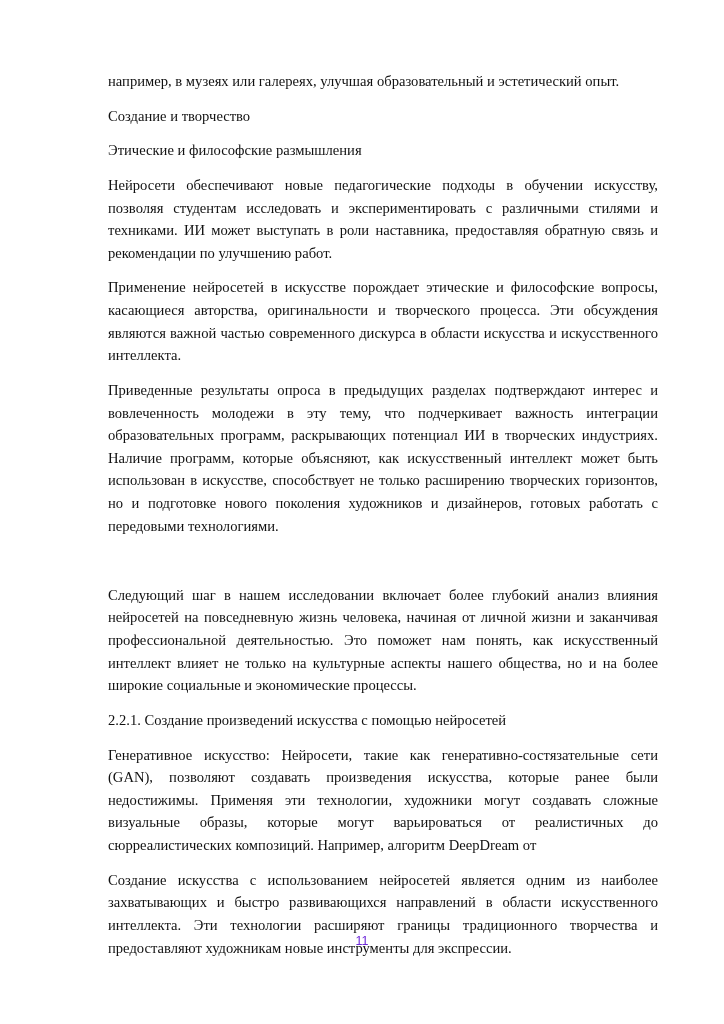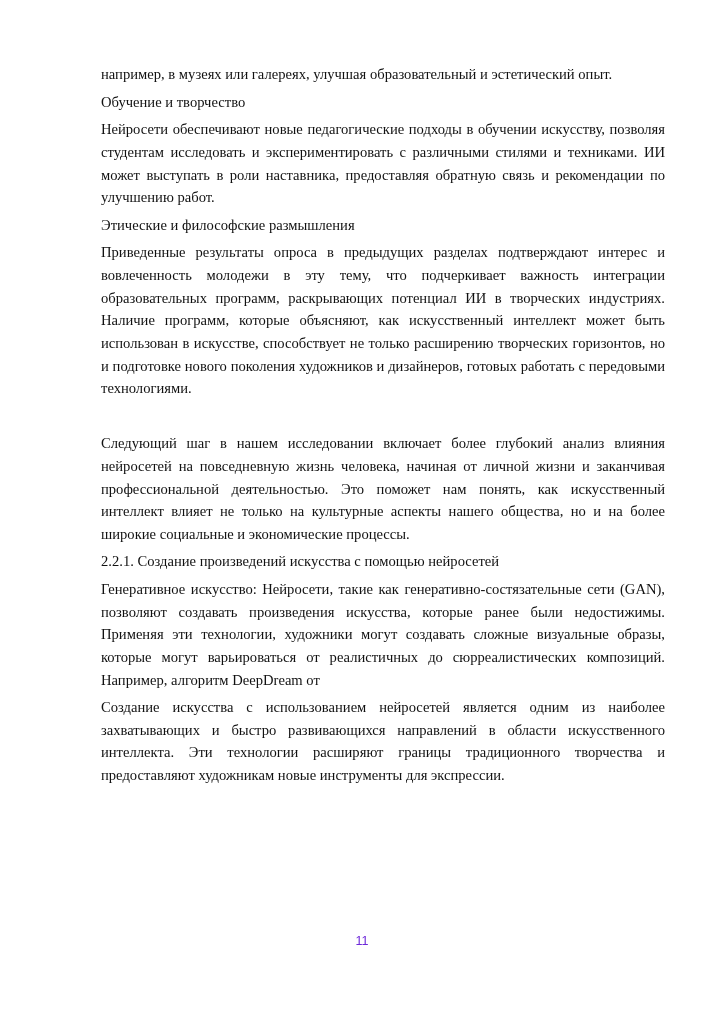--- a/index.html
+++ b/index.html
@@ -24,21 +24,21 @@
     left: 96px;
     top: 58px;
     width: 574px;
     color: #111111;
     font-size: 14.6px;
     line-height: 22.62px;
     text-align: justify;
     text-justify: inter-word;
   }
   p.block {
-    margin: 5px;
+    margin: 12px;
     padding: 0;
   }
   p.block.heading {
     font-weight: normal;
   }
   p.block.spacer {
     height: 22.62px;
   }
   .page-number {
     position: absolute;
@@ -50,23 +50,24 @@
     color: #6d28d9;
     font-family: Liberation Sans, sans-serif;
   }
 </style>
 </head>
 <body>
 
 <div class="page">
   <div class="content">
       <p class="block body">например, в музеях или галереях, улучшая образовательный и эстетический опыт.</p>
-      <p class="block body">Обучение и творчество</p>
+      <p class="block body">Создание и творчество</p>
+      <p class="block body">Этические и философские размышления</p>
       <p class="block body">Нейросети обеспечивают новые педагогические подходы в обучении искусству, позволяя студентам исследовать и экспериментировать с различными стилями и техниками. ИИ может выступать в роли наставника, предоставляя обратную связь и рекомендации по улучшению работ.</p>
-      <p class="block body">Этические и философские размышления</p>
+      <p class="block body">Применение нейросетей в искусстве порождает этические и философские вопросы, касающиеся авторства, оригинальности и творческого процесса. Эти обсуждения являются важной частью современного дискурса в области искусства и искусственного интеллекта.</p>
       <p class="block body">Приведенные результаты опроса в предыдущих разделах подтверждают интерес и вовлеченность молодежи в эту тему, что подчеркивает важность интеграции образовательных программ, раскрывающих потенциал ИИ в творческих индустриях. Наличие программ, которые объясняют, как искусственный интеллект может быть использован в искусстве, способствует не только расширению творческих горизонтов, но и подготовке нового поколения художников и дизайнеров, готовых работать с передовыми технологиями.</p>
       <p class="block spacer"></p>
       <p class="block body">Следующий шаг в нашем исследовании включает более глубокий анализ влияния нейросетей на повседневную жизнь человека, начиная от личной жизни и заканчивая профессиональной деятельностью. Это поможет нам понять, как искусственный интеллект влияет не только на культурные аспекты нашего общества, но и на более широкие социальные и экономические процессы.</p>
       <p class="block heading">2.2.1. Создание произведений искусства с помощью нейросетей</p>
       <p class="block body">Генеративное искусство: Нейросети, такие как генеративно-состязательные сети (GAN), позволяют создавать произведения искусства, которые ранее были недостижимы. Применяя эти технологии, художники могут создавать сложные визуальные образы, которые могут варьироваться от реалистичных до сюрреалистических композиций. Например, алгоритм DeepDream от</p>
       <p class="block body">Создание искусства с использованием нейросетей является одним из наиболее захватывающих и быстро развивающихся направлений в области искусственного интеллекта. Эти технологии расширяют границы традиционного творчества и предоставляют художникам новые инструменты для экспрессии.</p>
     </div>
   <div class="page-number">11</div>
 </div>
 

